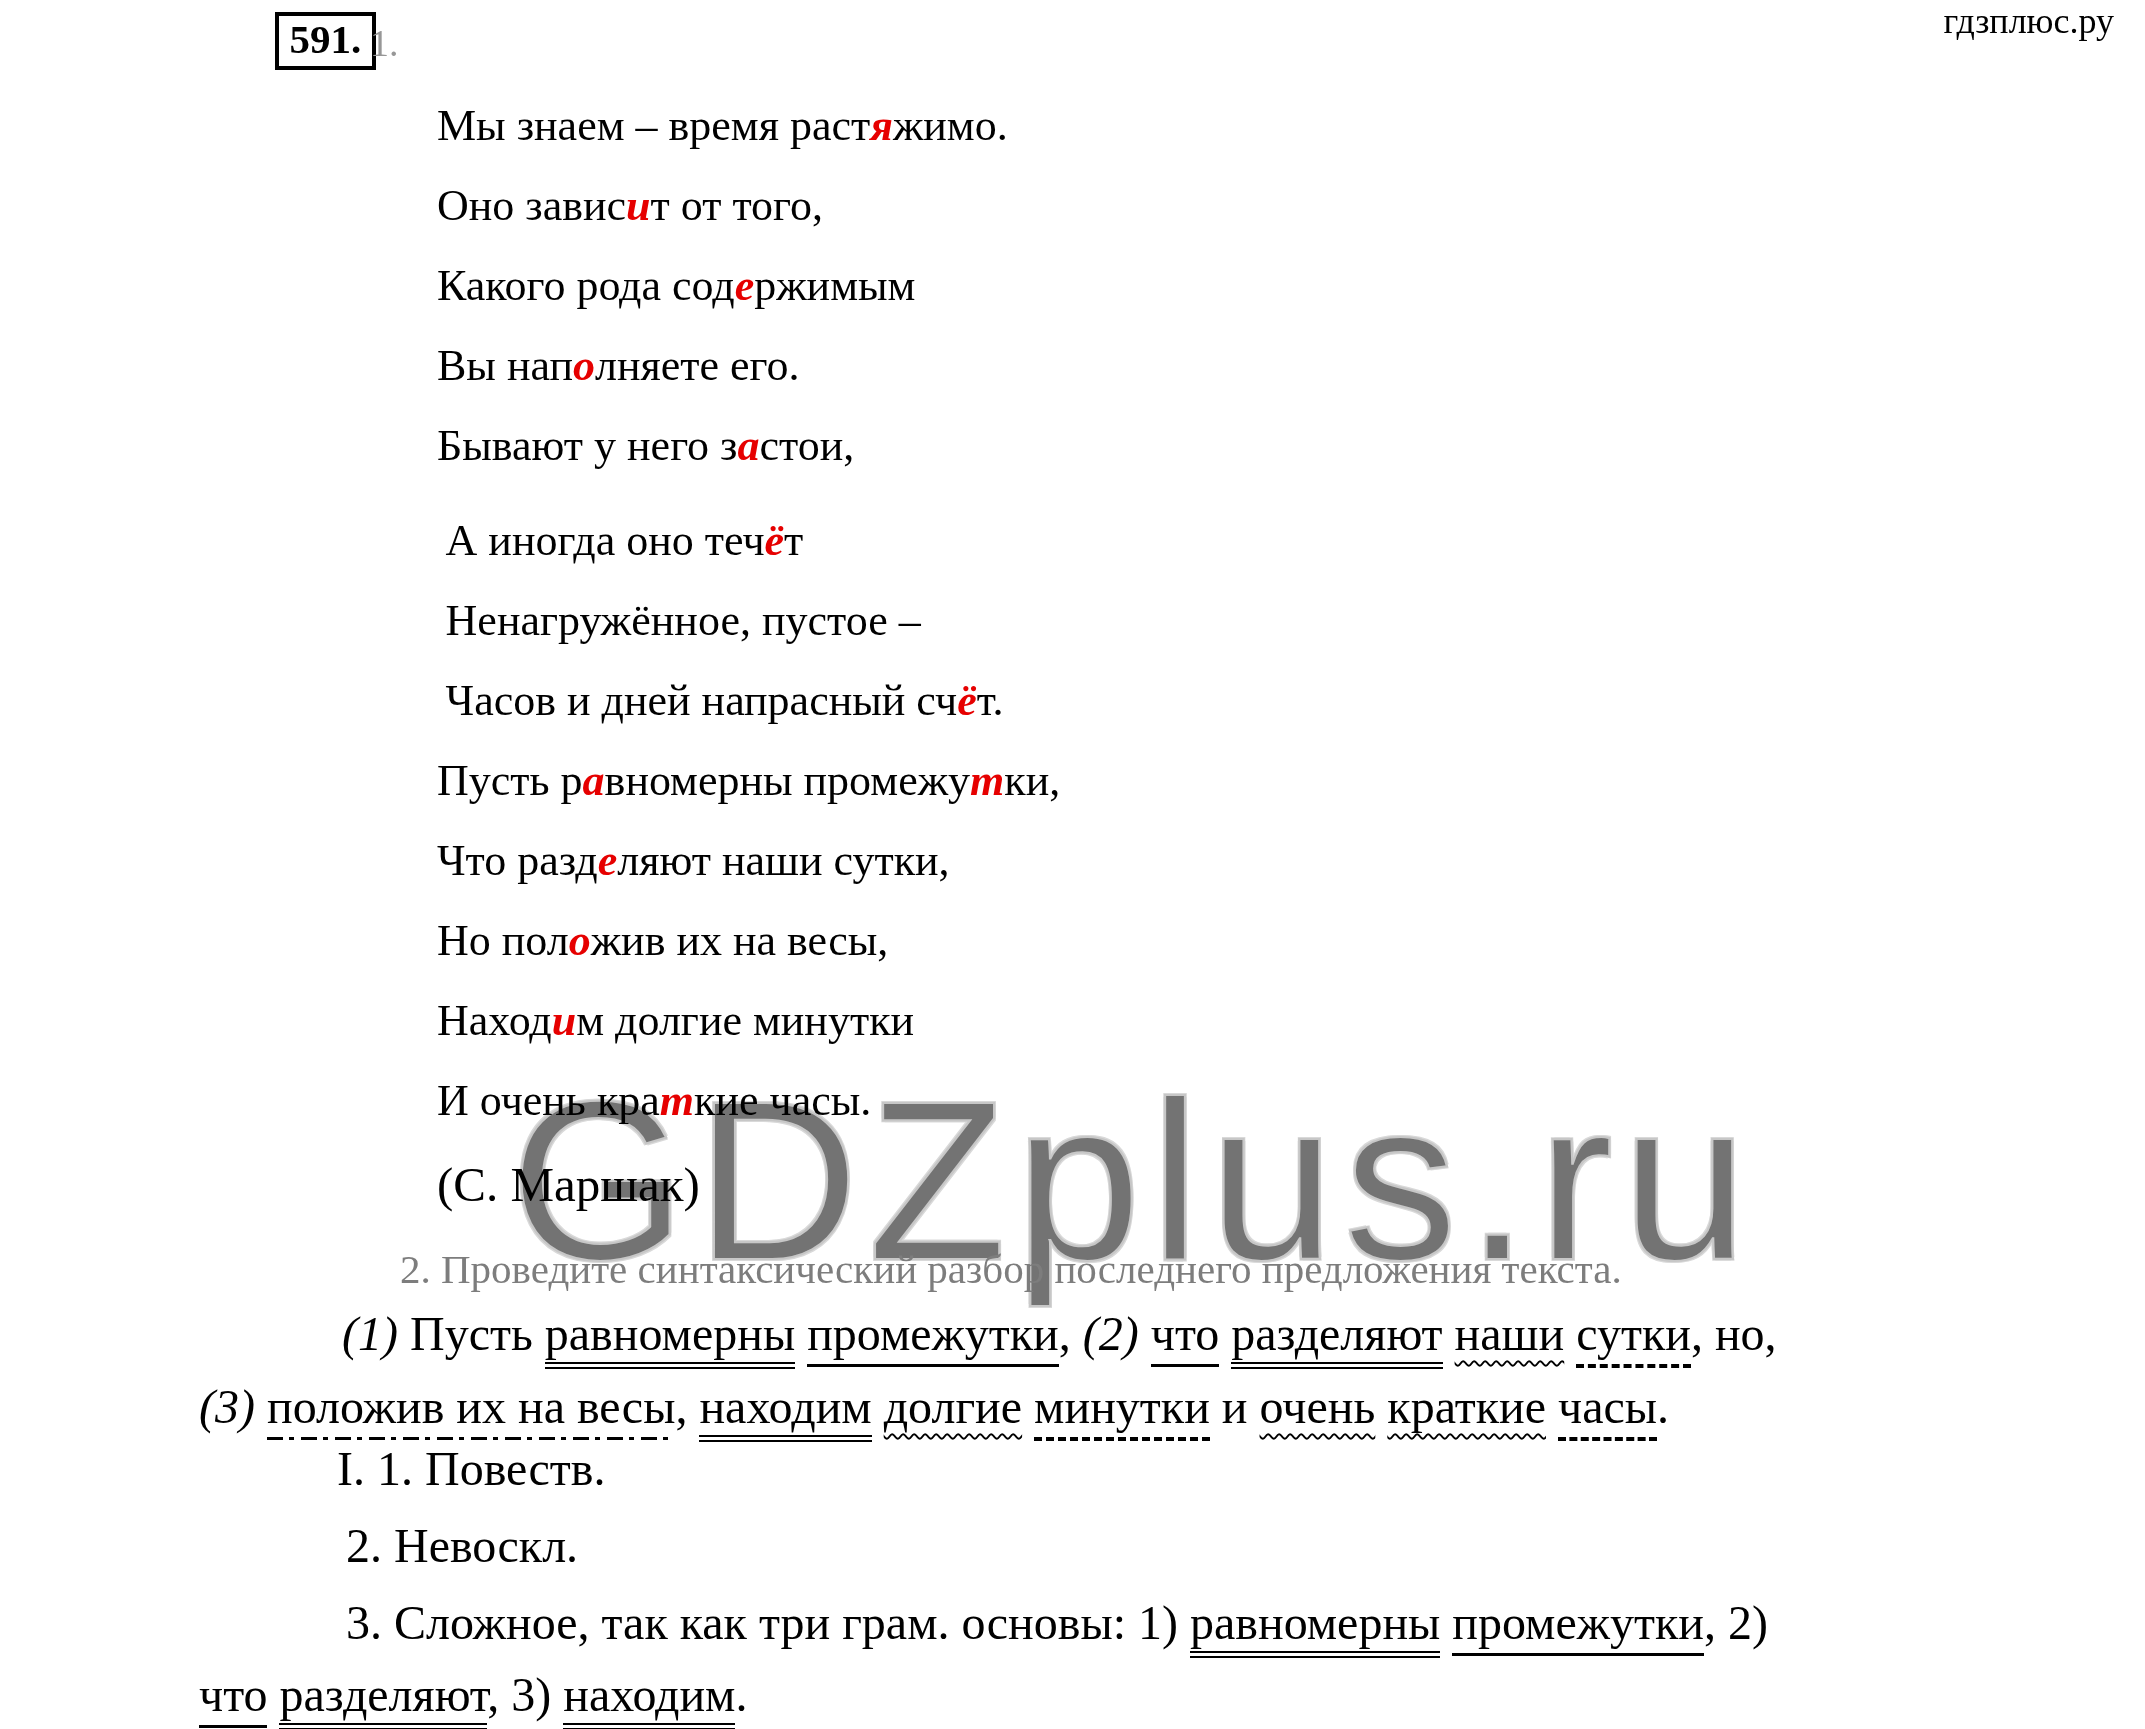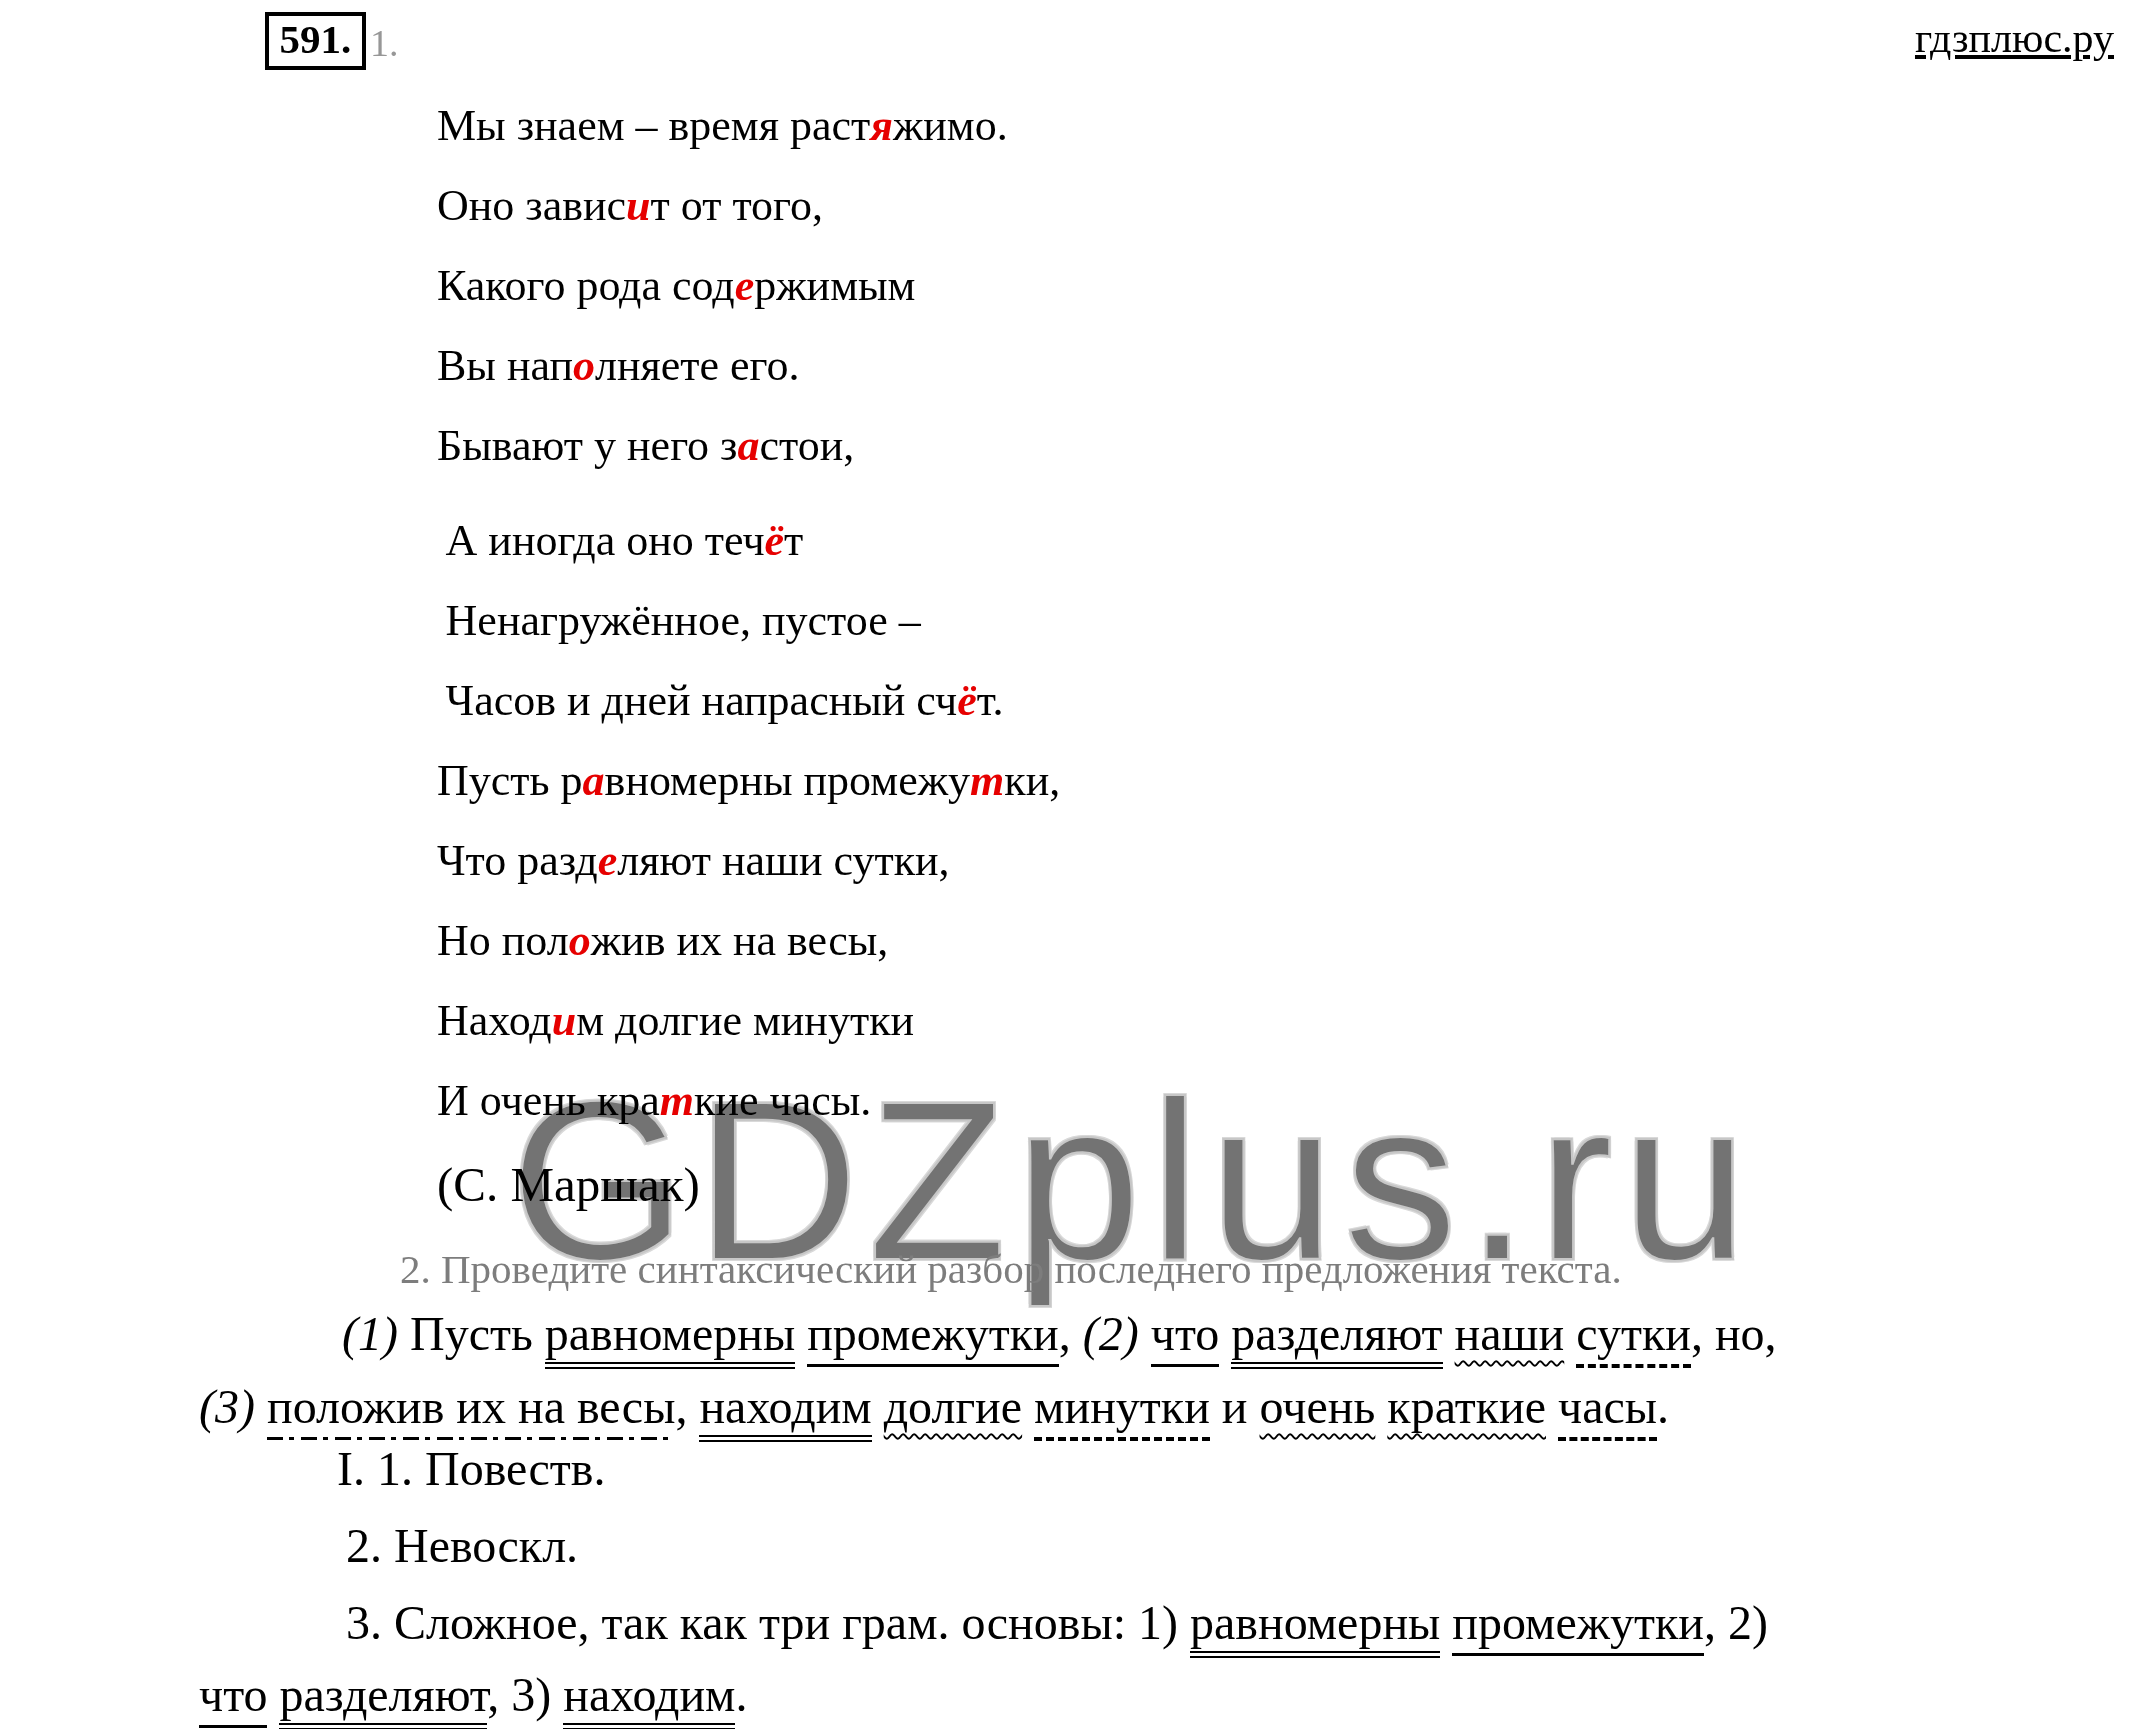--- a/index.html
+++ b/index.html
@@ -5,24 +5,24 @@
   html,body{margin:0;padding:0;background:#fff;}
   .sheet{position:relative;width:2145px;height:1729px;background:#fff;overflow:hidden;
          font-family:"Liberation Serif",serif;color:#000;}
   
   .watermark{position:absolute;left:510px;top:1051px;z-index:0;
              font-family:"Liberation Sans",sans-serif;font-size:227px;font-weight:400;
              letter-spacing:8.6px;color:#737373;-webkit-text-stroke:2.2px #c7c7c7;
              text-shadow:1.7px 1.7px 0 #d9d9d9,-1.7px -1.7px 0 #d9d9d9,1.7px -1.7px 0 #d9d9d9,-1.7px 1.7px 0 #d9d9d9;
              white-space:nowrap;}
   
-  .ex-box{position:absolute;left:265px;top:12px;z-index:1;border:4.3px solid #000;
+  .ex-box{position:absolute;left:275px;top:12px;z-index:1;border:4.3px solid #000;
           padding:0 10.4px 2.6px 10.4px;font-weight:bold;font-size:41px;line-height:1.15;}
   .part-num{position:absolute;left:370px;top:21px;z-index:1;color:#979797;font-size:38px;}
-  .site{position:absolute;top:14px;right:31px;z-index:1;font-size:42px;text-decoration:underline;}
+  .site{position:absolute;top:0;right:31px;z-index:1;font-size:36px;}
   
   .poem{position:absolute;left:437px;top:86px;z-index:1;}
   .poem-line{height:80px;line-height:80px;font-size:44px;white-space:nowrap;}
   .poem-line.gap{margin-top:14.7px;}
   .poem-line.ind{padding-left:8.6px;}
   .author{position:absolute;left:437px;top:1156px;z-index:1;font-size:49px;}
   
   .task2{position:absolute;left:400px;top:1245px;z-index:1;font-size:41px;color:#7d7d7d;white-space:nowrap;}
   
   .parse{position:absolute;left:199px;top:1297px;z-index:1;font-size:48px;}

